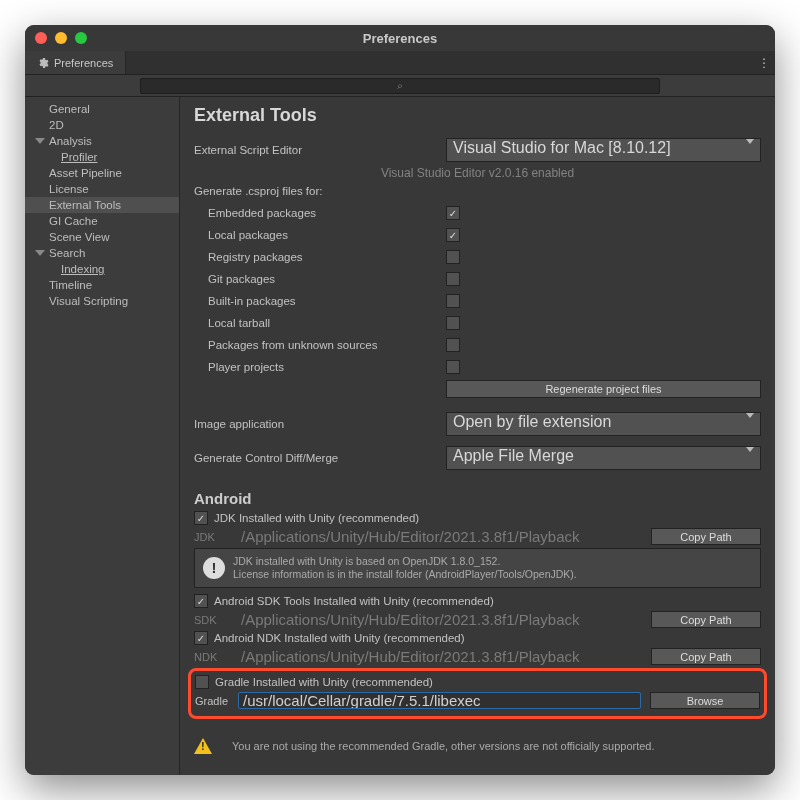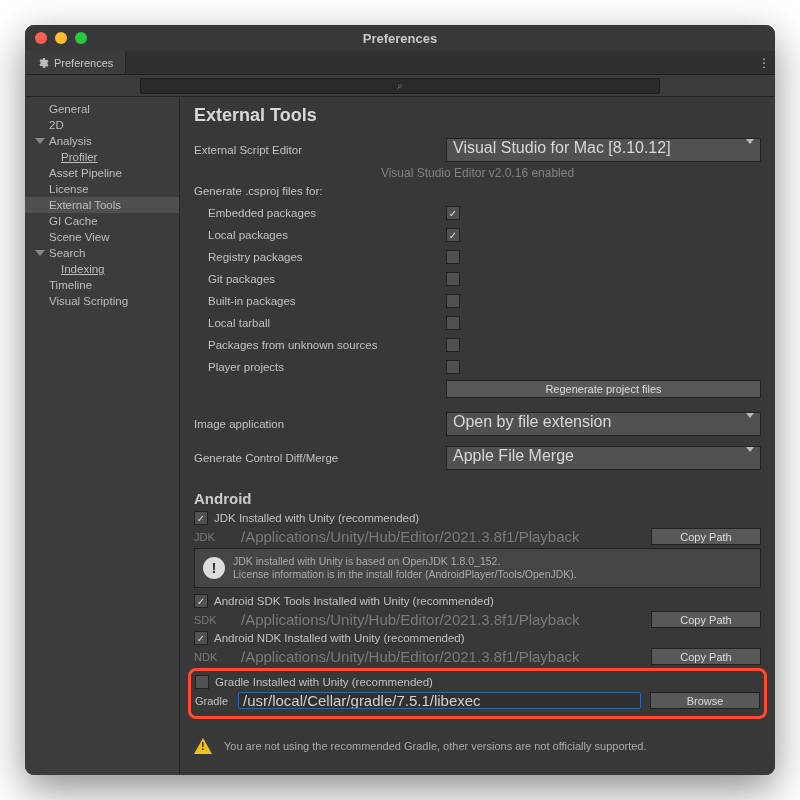--- a/index.html
+++ b/index.html
@@ -34,21 +34,21 @@
 .sect { font-weight:600; color:#ccc; font-size:15px; margin: 20px 0 4px; }
 .pathrow { display:flex; align-items:center; margin-bottom:3px; gap:3px; }
 .pathrow .plabel { width:40px; color:#7a7a7a; font-size:11px; }
 .pathrow .pval { flex:1; height:17px; color:#7a7a7a; font-size:15px; padding:0 4px; display:flex; align-items:center; overflow:hidden; white-space:nowrap; }
 .pathrow .pbtn { width:110px; height:17px; margin-left:6px; }
 .chkrow { display:flex; align-items:center; gap:6px; font-size:11.5px; color:#c2c2c2; margin-bottom:3px; }
 .infobox { display:flex; gap:8px; align-items:center; background:#454545; border:1px solid #222; padding:6px 8px; margin:2px 0 6px; font-size:10.5px; color:#aaa; line-height:1.25; }
 .exc { width:22px;height:22px;border-radius:50%;background:#ddd; color:#333; font-weight:900; font-size:15px; display:flex;align-items:center;justify-content:center; flex-shrink:0; }
 .highlight { border:3px solid #ff4a2e; border-radius:8px; padding:4px 4px; margin:2px -6px 19px -6px; }
 .highlight .pathrow .pval { border:1px solid #2b6aa8; color:#d0d0d0; background:#303030; border-radius:2px; }
-.warnrow { display:flex; align-items:center; gap:12px; font-size:11px; color:#aaa; margin-top:6px; }
+.warnrow { display:flex; align-items:center; gap:20px; font-size:11px; color:#aaa; margin-top:6px; }
 .warnicon { width:0;height:0;border-left:9px solid transparent;border-right:9px solid transparent;border-bottom:16px solid #f3c11b; position:relative; }
 .warnicon::after { content:"!"; position:absolute; left:-2px; top:2px; color:#3a2a00; font-size:11px; font-weight:900; }
 svg.gear { width:12px;height:12px; fill:#bbb; }
 </style>
 </head>
 <body>
 
 <div class="window">
   <div class="titlebar">
     <div class="traffic">

